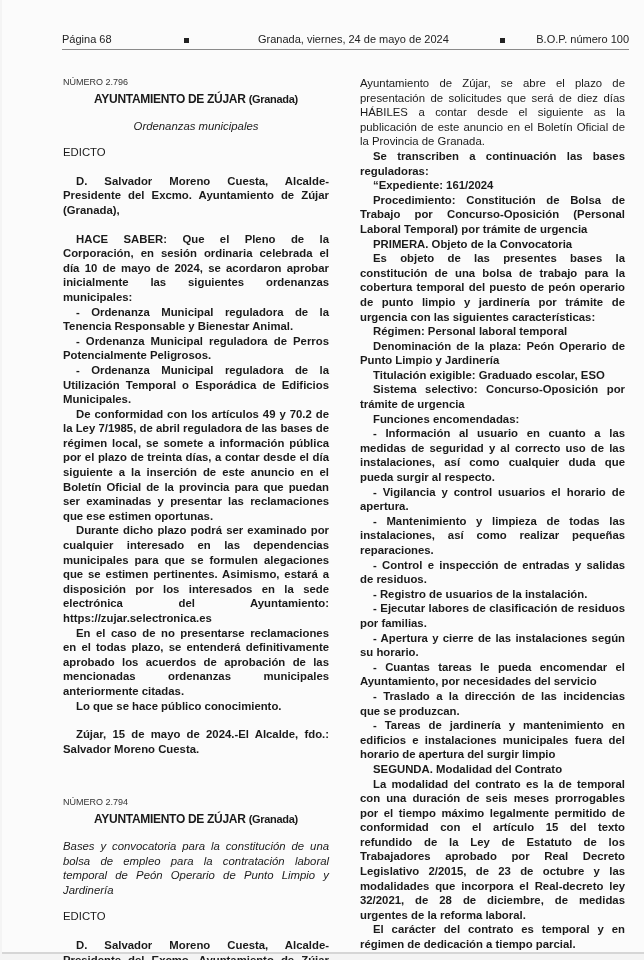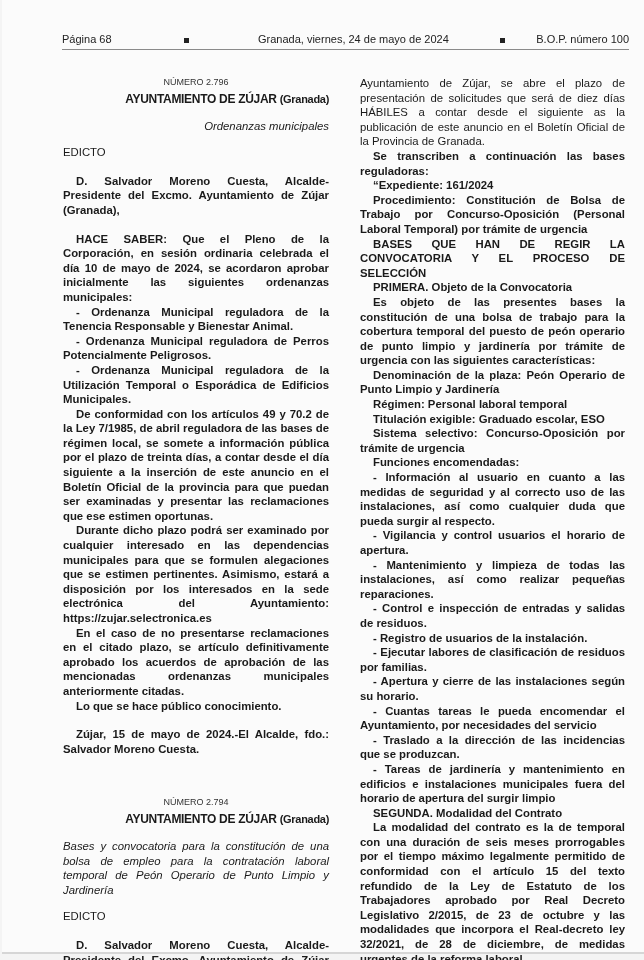--- a/index.html
+++ b/index.html
@@ -26,27 +26,27 @@
     .h-date { left: 196px; }
     .h-sq2 { left: 438px; }
     .h-bop { right: 0; }
     .sq { display: inline-block; width: 5px; height: 5px; background: #222; margin-top: 5px; }
 
     .col { position: absolute; font-size: 11.35px; line-height: 14.6px; text-align: justify; }
     .col-left { left: 61px; top: 76px; width: 266px; }
     .col-right { left: 358px; top: 76px; width: 265px; }
     .col p { margin: 0; }
     .ind { text-indent: 13px; font-weight: bold; }
-    .numero { text-align: center; font-size: 9px; line-height: 12px; color: #333; }
+    .numero { text-align: left; font-size: 9px; line-height: 12px; color: #333; }
     .org { font-weight: bold; font-size: 12px; letter-spacing: -0.3px; margin-top: 4px !important; }
     .org .small { font-size: 11px; }
     .subject { font-style: italic; margin-top: 12px !important; }
     .edicto { margin-top: 12px !important; }
     .gap { margin-top: 14px !important; }
-    .nojust { text-align: right; }
+    .nojust { text-align: center; }
   </style>
 </head>
 <body>
 
 <div class="page">
 
   <div class="header">
     <span class="h-page">Página 68</span>
     <span class="h-sq1">
         <span class="sq"></span>
@@ -67,21 +67,21 @@
       </p>
       <p class="subject nojust">Ordenanzas municipales</p>
       <p class="edicto">EDICTO</p>
       <p class="ind gap">D. Salvador Moreno Cuesta, Alcalde-Presidente del Excmo. Ayuntamiento de Zújar (Granada),</p>
       <p class="ind gap">HACE SABER: Que el Pleno de la Corporación, en sesión ordinaria celebrada el día 10 de mayo de 2024, se acordaron aprobar inicialmente las siguientes ordenanzas municipales:</p>
       <p class="ind">- Ordenanza Municipal reguladora de la Tenencia Responsable y Bienestar Animal.</p>
       <p class="ind">- Ordenanza Municipal reguladora de Perros Potencialmente Peligrosos.</p>
       <p class="ind">- Ordenanza Municipal reguladora de la Utilización Temporal o Esporádica de Edificios Municipales.</p>
       <p class="ind">De conformidad con los artículos 49 y 70.2 de la Ley 7/1985, de abril reguladora de las bases de régimen local, se somete a información pública por el plazo de treinta días, a contar desde el día siguiente a la inserción de este anuncio en el Boletín Oficial de la provincia para que puedan ser examinadas y presentar las reclamaciones que ese estimen oportunas.</p>
       <p class="ind">Durante dicho plazo podrá ser examinado por cualquier interesado en las dependencias municipales para que se formulen alegaciones que se estimen pertinentes. Asimismo, estará a disposición por los interesados en la sede electrónica del Ayuntamiento: https://zujar.selectronica.es</p>
-      <p class="ind">En el caso de no presentarse reclamaciones en el citado plazo, se artículo definitivamente aprobado los acuerdos de aprobación de las mencionadas ordenanzas municipales anteriormente citadas.</p>
+      <p class="ind">En el caso de no presentarse reclamaciones en el todas plazo, se entenderá definitivamente aprobado los acuerdos de aprobación de las mencionadas ordenanzas municipales anteriormente citadas.</p>
       <p class="ind">Lo que se hace público conocimiento.</p>
       <p class="ind gap">Zújar, 15 de mayo de 2024.-El Alcalde, fdo.: Salvador Moreno Cuesta.</p>
     </section>
 
     <section style="margin-top:40px;">
       <p class="numero">NÚMERO 2.794</p>
       <p class="org nojust">
         <span>AYUNTAMIENTO DE ZÚJAR</span>
         <span class="small">(Granada)</span>
       </p>
@@ -90,25 +90,24 @@
       <p class="ind gap">D. Salvador Moreno Cuesta, Alcalde-Presidente del Excmo. Ayuntamiento de Zújar (Granada),</p>
       <p class="ind gap">HACER SABER: Que habiéndose aprobado por Resolución de Alcaldía Nº 2024-0371 de fecha 15/05/2024 las bases y convocatoria para la constitución de una bolsa de empleo para la contratación laboral temporal de Peón Operario de Punto Limpio y Jardinería del</p>
     </section>
   </div>
 
   <div class="col col-right">
     <p>Ayuntamiento de Zújar, se abre el plazo de presentación de solicitudes que será de diez días HÁBILES a contar desde el siguiente as la publicación de este anuncio en el Boletín Oficial de la Provincia de Granada.</p>
     <p class="ind">Se transcriben a continuación las bases reguladoras:</p>
     <p class="ind">“Expediente: 161/2024</p>
     <p class="ind">Procedimiento: Constitución de Bolsa de Trabajo por Concurso-Oposición (Personal Laboral Temporal) por trámite de urgencia</p>
-    <p class="ind">BASES QUE HAN DE REGIR LA CONVOCATORIA Y EL PROCESO DE SELECCIÓN</p>
     <p class="ind">PRIMERA. Objeto de la Convocatoria</p>
     <p class="ind">Es objeto de las presentes bases la constitución de una bolsa de trabajo para la cobertura temporal del puesto de peón operario de punto limpio y jardinería por trámite de urgencia con las siguientes características:</p>
+    <p class="ind">Régimen: Personal laboral temporal</p>
     <p class="ind">Denominación de la plaza: Peón Operario de Punto Limpio y Jardinería</p>
-    <p class="ind">Régimen: Personal laboral temporal</p>
     <p class="ind">Titulación exigible: Graduado escolar, ESO</p>
     <p class="ind">Sistema selectivo: Concurso-Oposición por trámite de urgencia</p>
     <p class="ind">Funciones encomendadas:</p>
     <p class="ind">- Información al usuario en cuanto a las medidas de seguridad y al correcto uso de las instalaciones, así como cualquier duda que pueda surgir al respecto.</p>
     <p class="ind">- Vigilancia y control usuarios el horario de apertura.</p>
     <p class="ind">- Mantenimiento y limpieza de todas las instalaciones, así como realizar pequeñas reparaciones.</p>
     <p class="ind">- Control e inspección de entradas y salidas de residuos.</p>
     <p class="ind">- Registro de usuarios de la instalación.</p>
     <p class="ind">- Ejecutar labores de clasificación de residuos por familias.</p>
     <p class="ind">- Apertura y cierre de las instalaciones según su horario.</p>

